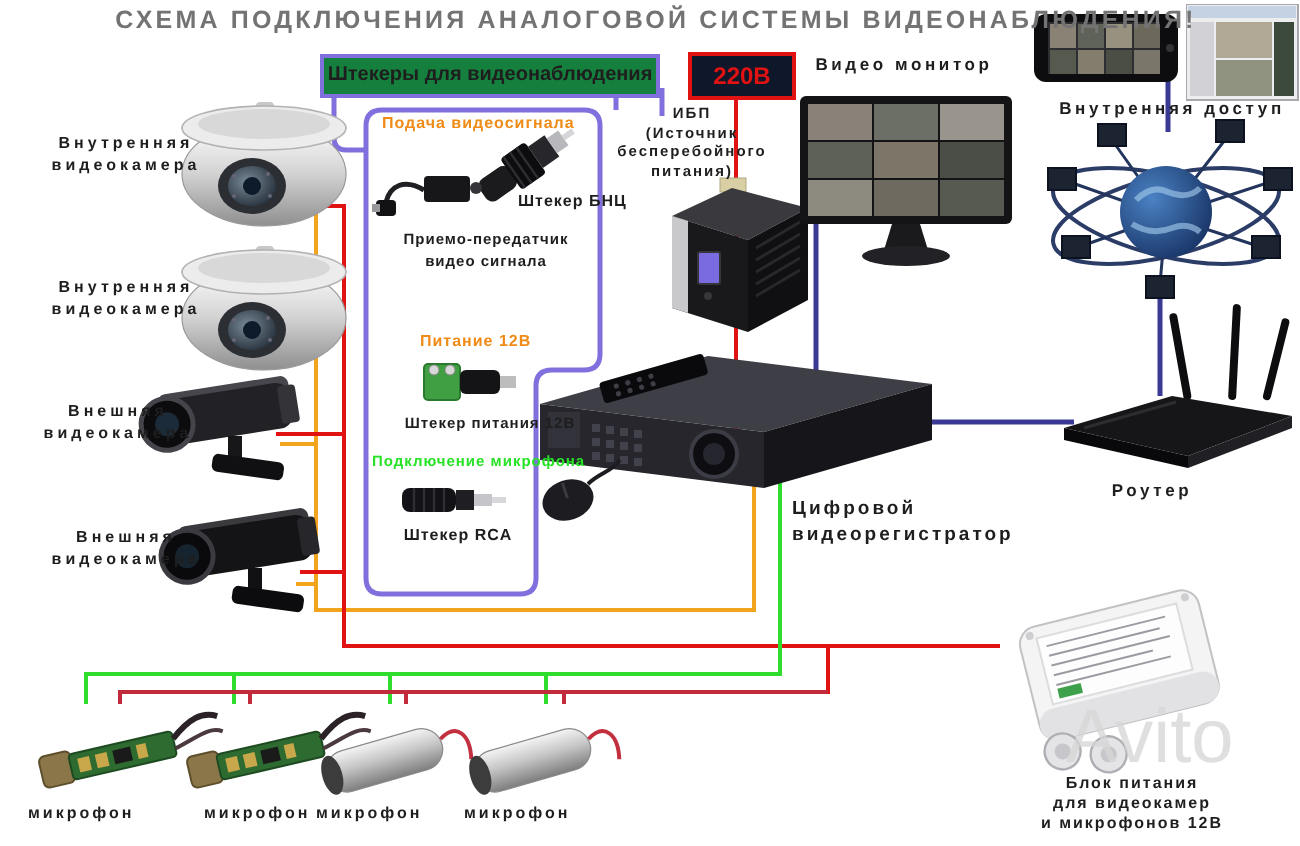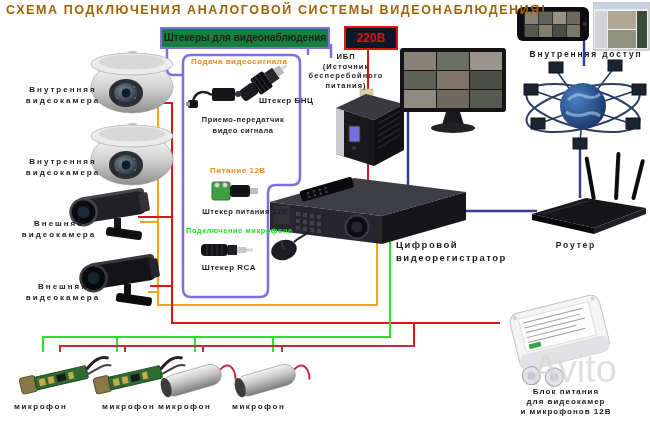--- a/index.html
+++ b/index.html
@@ -3,22 +3,22 @@
 <meta charset="utf-8">
 <style>
   html,body{margin:0;padding:0;background:#fff;}
   #canvas{position:relative;width:650px;height:423px;background:#ffffff;overflow:hidden;
           font-family:"Liberation Sans",sans-serif;}
   svg{display:block}
   .layer{position:absolute;left:0;top:0;z-index:1;}
   .dev{position:absolute;z-index:2;}
   .lbl{position:absolute;z-index:3;font-weight:bold;color:#1e1e1e;line-height:1.25;}
   .ctr{text-align:center;}
-  .title{left:6px;top:3px;width:644px;font-size:12.5px;letter-spacing:1.6px;color:#a16207;}
-  .camlbl{font-size:8px;letter-spacing:2px;line-height:11px;margin-top:18px;}
+  .title{left:6px;top:3px;width:644px;font-size:12.5px;letter-spacing:1.6px;color:#737373;text-align:center;}
+  .camlbl{font-size:8px;letter-spacing:2px;line-height:11px;}
   .miclbl{font-size:8px;letter-spacing:1.5px;}
   .boxlbl{left:160px;top:27px;width:166px;height:18px;background:#15803d;border:2px solid #8070dd;
           font-size:10px;line-height:18px;z-index:3;}
   .box220{left:344px;top:26px;width:50px;height:20px;background:#0f172a;border:2px solid #e01212;
           color:#e01212;font-size:12px;line-height:20px;z-index:3;}
   .sec-orange{color:#ef8b16;font-size:8px;letter-spacing:.5px;}
   .sec-green{color:#28e228;font-size:7.5px;letter-spacing:.5px;}
   .small{font-size:8px;letter-spacing:.5px;}
   .tiny{font-size:7.5px;letter-spacing:.5px;}
   .watermark{position:absolute;z-index:5;left:533px;top:348px;font-size:38px;font-weight:normal;
@@ -93,24 +93,25 @@
   <div class="lbl sec-green" style="left:186px;top:226px;width:114px;">Подключение микрофона</div>
   <div class="lbl small ctr" style="left:198px;top:263px;width:62px;">Штекер RCA</div>
 
   <div class="lbl tiny ctr" style="left:296px;top:52px;width:100px;line-height:9.5px;letter-spacing:1px;">
     <div>ИБП</div>
     <div>(Источник</div>
     <div>бесперебойного</div>
     <div>питания)</div>
   </div>
 
+  <div class="lbl ctr" style="left:396px;top:27px;width:112px;font-size:8.5px;letter-spacing:1.8px;">Видео монитор</div>
   <div class="lbl ctr" style="left:522px;top:49px;width:128px;font-size:8.5px;letter-spacing:1.8px;">Внутренняя доступ</div>
   <div class="lbl ctr" style="left:538px;top:240px;width:76px;font-size:8.5px;letter-spacing:1.8px;">Роутер</div>
 
-  <div class="lbl" style="left:396px;top:238px;width:150px;font-size:9.5px;letter-spacing:1.5px;line-height:13px;">
+  <div class="lbl" style="left:396px;top:248px;width:150px;font-size:9.5px;letter-spacing:1.5px;line-height:13px;">
     <div>Цифровой</div>
     <div>видеорегистратор</div>
   </div>
 
   <div class="lbl ctr" style="left:486px;top:387px;width:160px;font-size:8px;letter-spacing:1px;line-height:10px;">
     <div>Блок питания</div>
     <div>для видеокамер</div>
     <div>и микрофонов 12В</div>
   </div>
 

